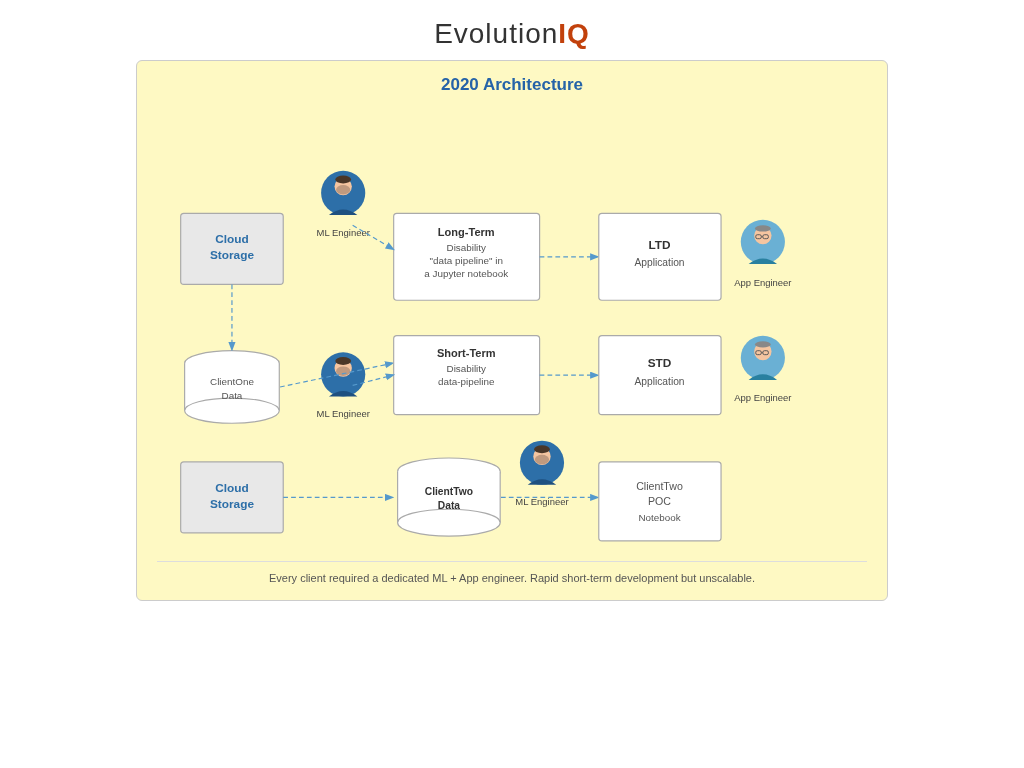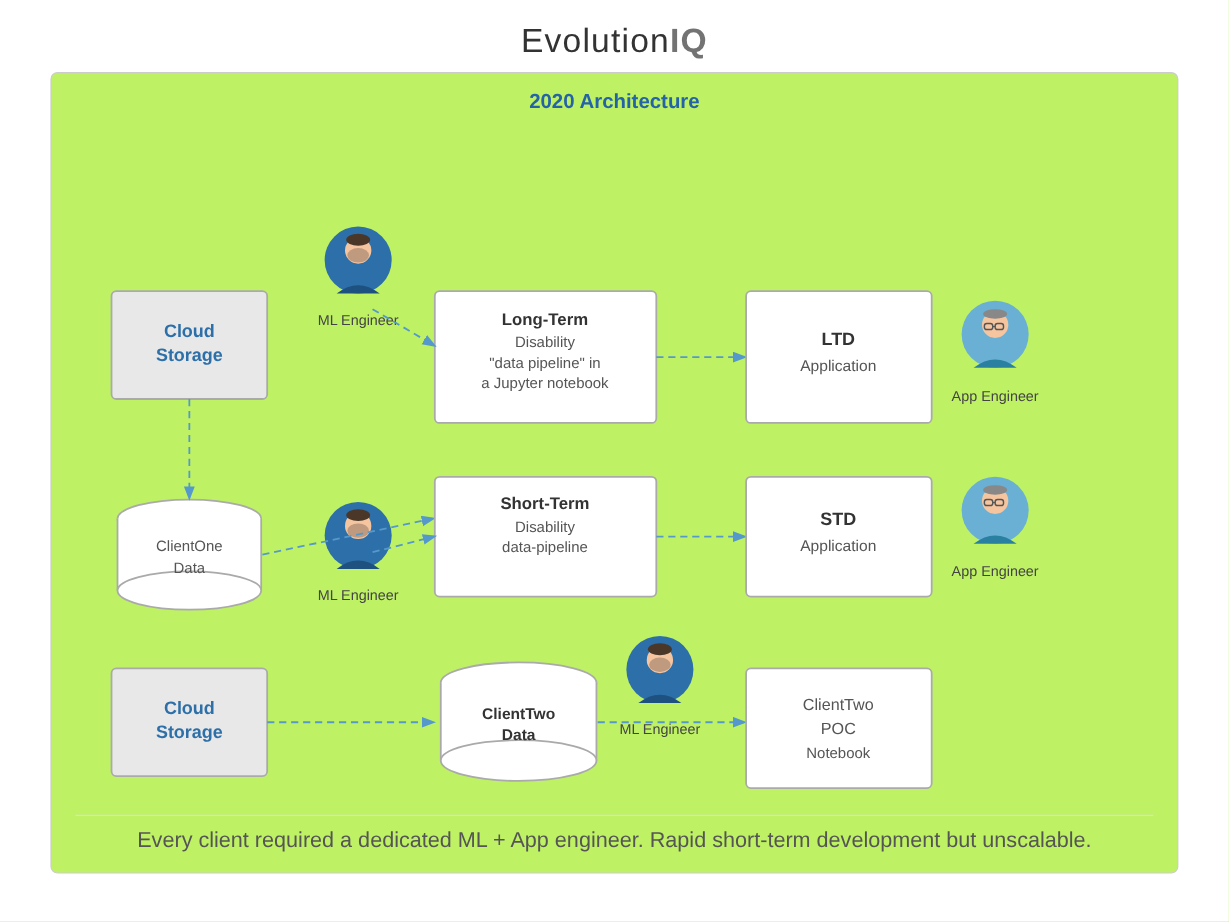--- a/index.html
+++ b/index.html
@@ -21,43 +21,43 @@
       letter-spacing: 1px;
       color: #333;
       margin-top: 18px;
       margin-bottom: 10px;
     }
     .page-title span { font-weight: 400; }
 
     .diagram-container {
       border: 1.5px solid #ccc;
       border-radius: 6px;
-      width: 940px;
+      width: 752px;
       padding: 10px 20px 16px 20px;
       position: relative;
-      background: #bef264;
+      background: #fef9c3;
     }
 
     .diagram-title {
       text-align: center;
       font-size: 17px;
       font-weight: 700;
       color: #2563a8;
       margin-bottom: 8px;
       margin-top: 4px;
     }
 
     
     .svg-area {
       width: 100%;
     }
 
     .footer-text {
       text-align: center;
-      font-size: 18px;
+      font-size: 11px;
       color: #555;
       margin-top: 12px;
       padding-top: 10px;
       border-top: 1px solid #ddd;
     }
 
     
     .box-gray {
       fill: #e8e8e8;
       stroke: #aaa;
@@ -76,21 +76,21 @@
       marker-end: url(#arrowBlue);
     }
     text {
       font-family: 'Segoe UI', Arial, sans-serif;
     }
   </style>
 </head>
 <body>
 
 <p class="page-title">
-  <span>Evolution</span><span style="color:#737373;font-weight:700;text-align:center;">IQ</span>
+  <span>Evolution</span><span style="color:#c2410c;font-weight:700;text-align:center;">IQ</span>
 </p>
 
 <div class="diagram-container">
   <div class="diagram-title">2020 Architecture</div>
 
   <svg class="svg-area" viewBox="0 0 900 560" xmlns="http://www.w3.org/2000/svg">
     <defs>
       <marker id="arrowBlue" markerWidth="8" markerHeight="8" refX="6" refY="3" orient="auto">
         <path d="M0,0 L0,6 L8,3 z" fill="#5599cc"></path>
       </marker>

